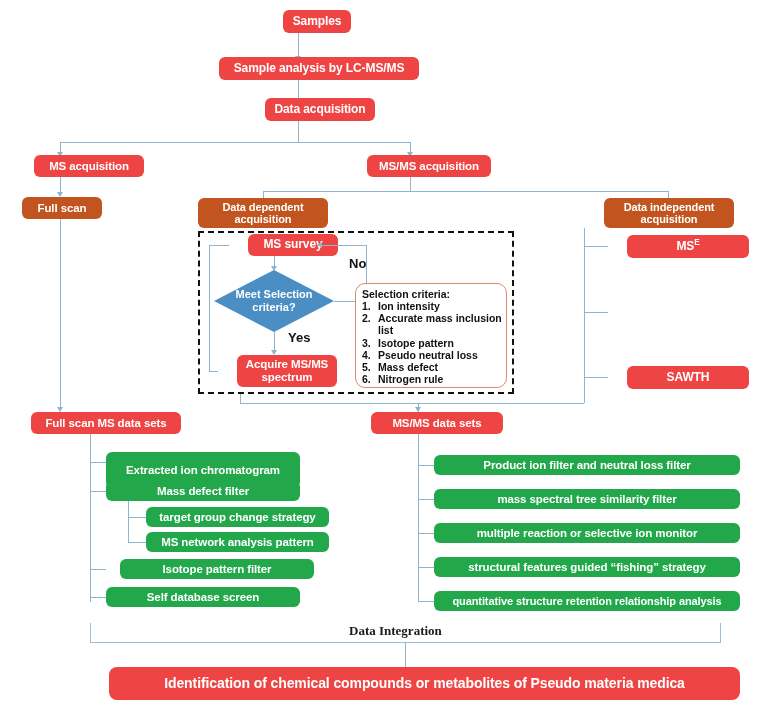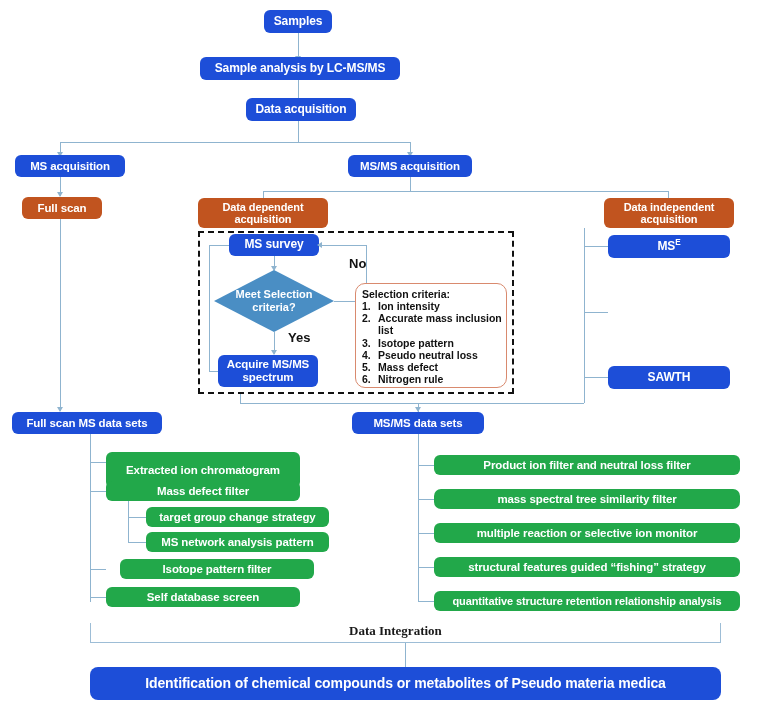--- a/index.html
+++ b/index.html
@@ -14,21 +14,21 @@
     position:absolute;
     box-sizing:border-box;
     display:flex;align-items:center;justify-content:center;
     text-align:center;
     color:#ffffff;
     font-weight:bold;
     line-height:1.12;
     border-radius:6px;
     letter-spacing:-0.1px;
   }
-  .blue{background:#1d4ed8;}
+  .blue{background:#ef4444;margin-left:19px;}
   .orange{background:#c1541f;}
   .green{background:#22a84a;}
   .diamond{
     position:absolute;
     background:transparent;
   }
   .diamond .dshape{
     position:absolute;inset:0;
     background:#4a8ec4;
     clip-path:polygon(50% 0%,100% 50%,50% 100%,0% 50%);
@@ -291,21 +291,21 @@
   <div class="ln lnh" style="left:418px;top:465px;width:16px;"></div>
   <div class="ln lnh" style="left:418px;top:499px;width:16px;"></div>
   <div class="ln lnh" style="left:418px;top:533px;width:16px;"></div>
   <div class="ln lnh" style="left:418px;top:567px;width:16px;"></div>
   <div class="ln lnh" style="left:418px;top:601px;width:16px;"></div>
 
   <div class="node green" style="left:434px;top:455px;width:306px;height:20px;font-size:11.5px;">
     <span>Product ion filter and neutral loss filter</span>
   </div>
 
-  <div class="node green" style="left:434px;top:489px;width:306px;height:20px;font-size:11.5px;border-radius:7px;">
+  <div class="node green" style="left:434px;top:489px;width:306px;height:20px;font-size:11.5px;">
     <span>mass spectral tree similarity filter</span>
   </div>
 
   <div class="node green" style="left:434px;top:523px;width:306px;height:20px;font-size:11.5px;">
     <span>multiple reaction or selective ion  monitor</span>
   </div>
 
   <div class="node green" style="left:434px;top:557px;width:306px;height:20px;font-size:11.5px;">
     <span>structural features guided  “fishing”  strategy</span>
   </div>

